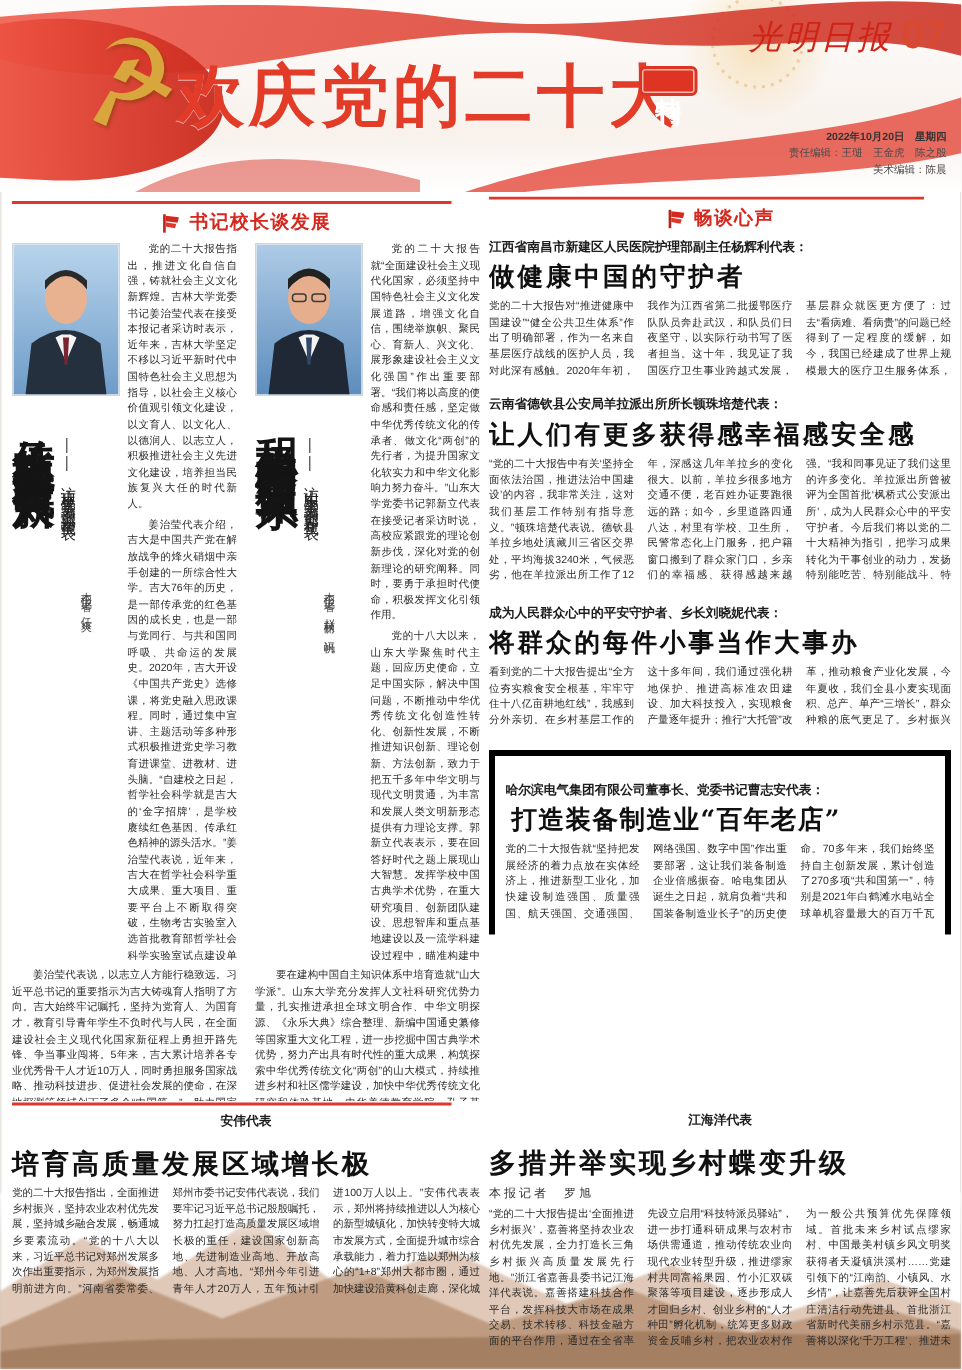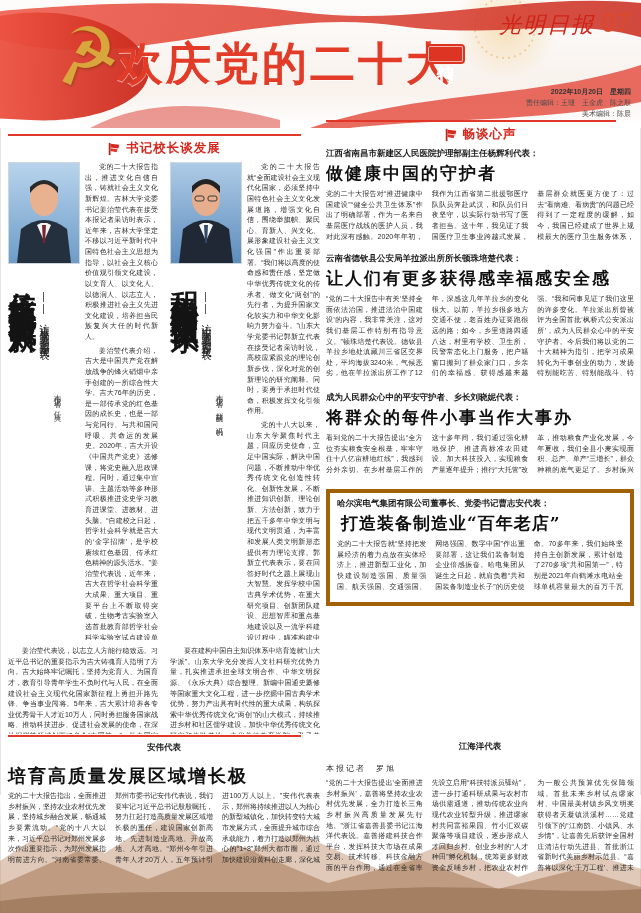--- a/index.html
+++ b/index.html
@@ -47,24 +47,24 @@
   .photo{width:70px;height:100px;border:1px solid #cfd6dd;}
   .vgroup{flex:1;display:flex;gap:3px;padding-top:6px;}
   .vhead{writing-mode:vertical-rl;font-family:"DejaVu Serif",serif;font-weight:bold;
          font-size:28px;line-height:1;letter-spacing:3px;color:#141414;}
   .vsub{writing-mode:vertical-rl;font-size:10px;line-height:1;letter-spacing:2px;
         color:#222;margin-top:22px;}
   .vby{writing-mode:vertical-rl;font-size:7.5px;letter-spacing:2px;color:#444;margin-top:118px;}
   .uni-text{flex:1;height:478px;}
   .uni-body2{margin-top:6px;height:96px;overflow:hidden;}
   
-  .col-right{position:absolute;left:326px;top:120px;width:308px;height:492px;overflow:hidden;}
+  .col-right{position:absolute;left:326px;top:131px;width:308px;height:492px;overflow:hidden;}
   .rt-art{margin-bottom:6px;}
   .rt-art .hl{font-size:17px;margin:1px 0 4px 0;}
-  .featured{border:4px solid #a16207;padding:5px 7px;margin-bottom:6px;}
+  .featured{border:4px solid #000000;padding:17px 7px;margin-bottom:6px;}
   .featured .hl{font-family:"DejaVu Serif",serif;font-size:17px;letter-spacing:1px;margin:2px 0 4px 4px;}
   .villagephoto{width:308px;height:134px;display:block;}
   
   .bottom{position:absolute;left:8px;top:735px;width:626px;height:170px;z-index:2;}
   .b-left{position:absolute;left:0;top:0;width:312px;}
   .b-right{position:absolute;left:318px;top:6px;width:308px;}
   .krow{display:flex;align-items:center;gap:6px;margin-bottom:2px;flex-direction:column;}
   .krow .bar{flex:1;height:9px;background:linear-gradient(90deg,#f3bdb5,#fbeae7 60%,rgba(255,255,255,0));}
   .b-hl{font-family:"DejaVu Serif",serif;font-weight:bold;font-size:18px;letter-spacing:2px;color:#111;margin:1px 0 3px 0;}
   .b-by{font-size:8px;color:#333;letter-spacing:2px;margin-bottom:4px;}
@@ -332,20 +332,21 @@
       <div class="b-hl">培育高质量发展区域增长极</div>
       <div class="body-t cols3" style="height:78px;">
         <span>党的二十大报告指出，全面推进乡村振兴，坚持农业农村优先发展，坚持城乡融合发展，畅通城乡要素流动。“党的十八大以来，习近平总书记对郑州发展多次作出重要指示，为郑州发展指明前进方向。”河南省委常委、郑州市委书记安伟代表说，我们要牢记习近平总书记殷殷嘱托，努力扛起打造高质量发展区域增长极的重任，建设国家创新高地、先进制造业高地、开放高地、人才高地。“郑州今年引进青年人才20万人，五年预计引进100万人以上。”安伟代表表示，郑州将持续推进以人为核心的新型城镇化，加快转变特大城市发展方式，全面提升城市综合承载能力，着力打造以郑州为核心的“1+8”郑州大都市圈，通过加快建设沿黄科创走廊，深化城乡融合示范区，持续壮大先进制造产业带动，促进产业转移协同。“我们的目标是，到2035年，全市地区生产总值力争突破3万亿元，研发经费投入强度达到3%以上，高新技术企业达到1万家，人才总量达到300万以上，进出口总额进入全国第一方阵。”安伟代表说，下一步，我们将学习好、宣传好、贯彻好党的二十大精神，谱写郑州发展新篇章。</span>
       </div>
     </div>
     <div class="b-right">
       <div class="krow">
         <span class="kicker">江海洋代表</span>
         <span class="bar"></span>
       </div>
+      <div class="b-hl">多措并举实现乡村蝶变升级</div>
       <div class="b-by">本报记者　罗旭</div>
       <div class="body-t cols3" style="height:96px;">
         <span>“党的二十大报告提出‘全面推进乡村振兴’，嘉善将坚持农业农村优先发展，全力打造长三角乡村振兴高质量发展先行地。”浙江省嘉善县委书记江海洋代表说。嘉善搭建科技合作平台，发挥科技大市场在成果交易、技术转移、科技金融方面的平台作用，通过在全省率先设立启用“科技特派员驿站”，进一步打通科研成果与农村市场供需通道，推动传统农业向现代农业转型升级，推进缪家村共同富裕果园、竹小汇双碳聚落等项目建设，逐步形成人才回归乡村、创业乡村的“人才种田”孵化机制，统筹更多财政资金反哺乡村，把农业农村作为一般公共预算优先保障领域。首批未来乡村试点缪家村、中国最美村镇乡风文明奖获得者天凝镇洪溪村……党建引领下的“江南韵、小镇风、水乡情”，让嘉善先后获评全国村庄清洁行动先进县、首批浙江省新时代美丽乡村示范县。“嘉善将以深化‘千万工程’、推进未来乡村建设为牵引，实施新时代美丽乡村建设行动，大踏步推进乡村蝶变升级。”江海洋代表表示。</span>
       </div>
     </div>
   </div>
 
   <svg class="mountains" viewBox="0 0 641 118" preserveAspectRatio="none">
     <defs>
       <linearGradient id="fade" x1="0" y1="0" x2="0" y2="1">

